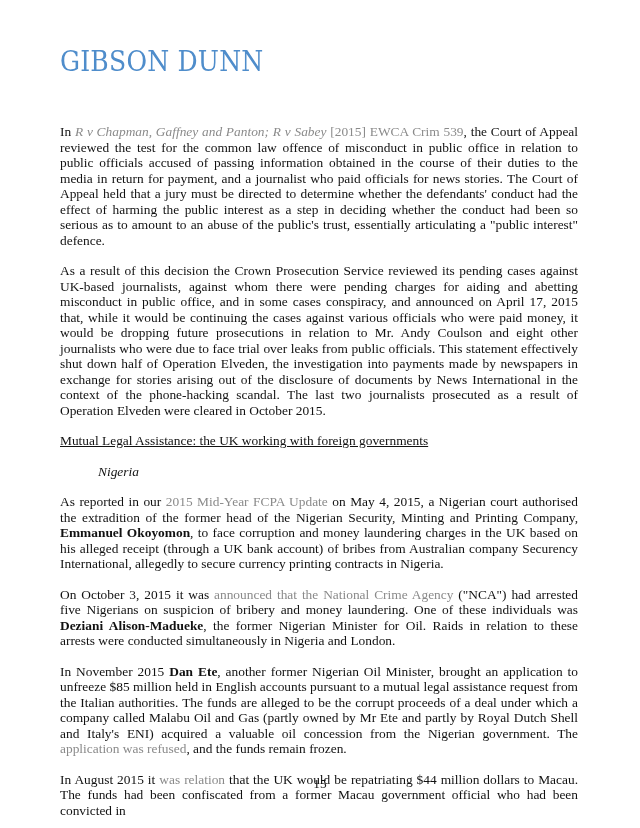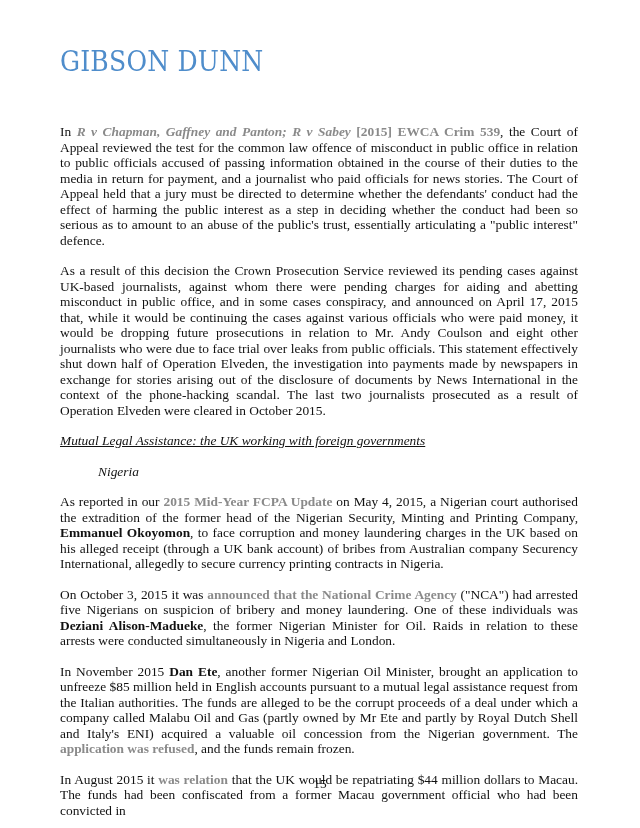--- a/index.html
+++ b/index.html
@@ -10,23 +10,23 @@
     font-size: 27px; color: #4f8dcb; letter-spacing: 0.2px;
     transform: scaleX(0.93); transform-origin: left top;
   }
   .content {
     position: absolute; left: 60px; top: 124px; width: 518px;
     font-family: "Liberation Serif", serif;
     font-size: 13.4px; line-height: 15.5px; color: #111;
     text-align: justify;
   }
   .content p { margin: 0 0 15px 0; }
-  .link { color: #8a8a8a; font-weight: bold; }
+  .link { color: #8a8a8a; }
   .link-italic { color: #8a8a8a; font-style: italic; }
-  .heading-u { font-style: italic; text-decoration: underline; margin: 8px 0 15px 0; }
+  .heading-u { text-decoration: underline; margin: 8px 0 15px 0; }
   .subheading { font-style: italic; margin: 0 0 15px 0; padding-left: 38px; }
   b { font-weight: bold; }
   .page-num {
     position: absolute; left: 0; width: 640px; top: 776px; text-align: center;
     font-family: "Liberation Serif", serif; font-size: 13.4px; color: #111;
   }
 </style>
 </head>
 <body>
 

